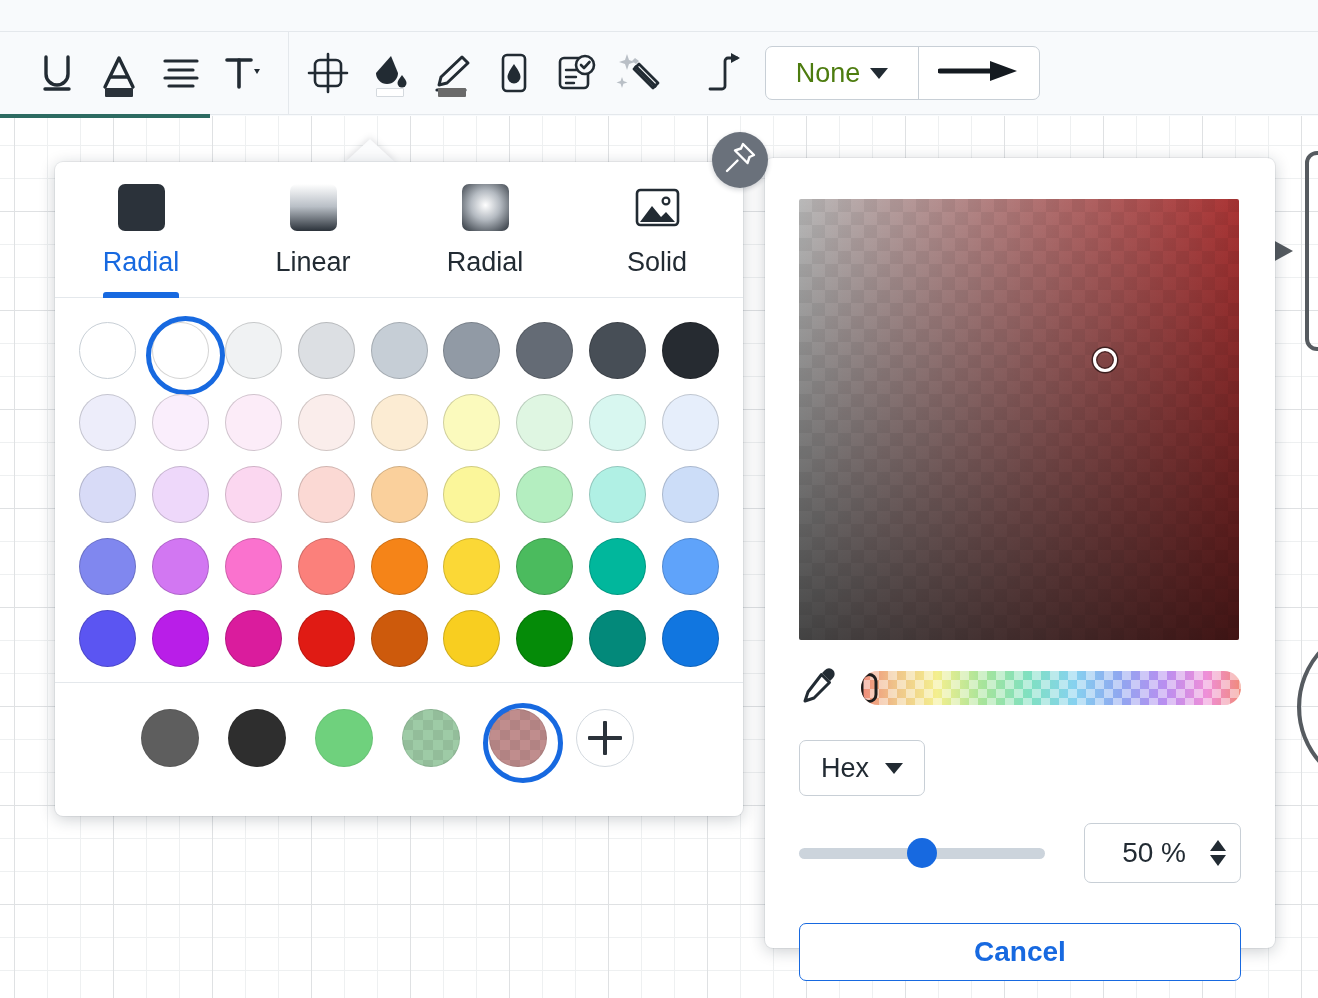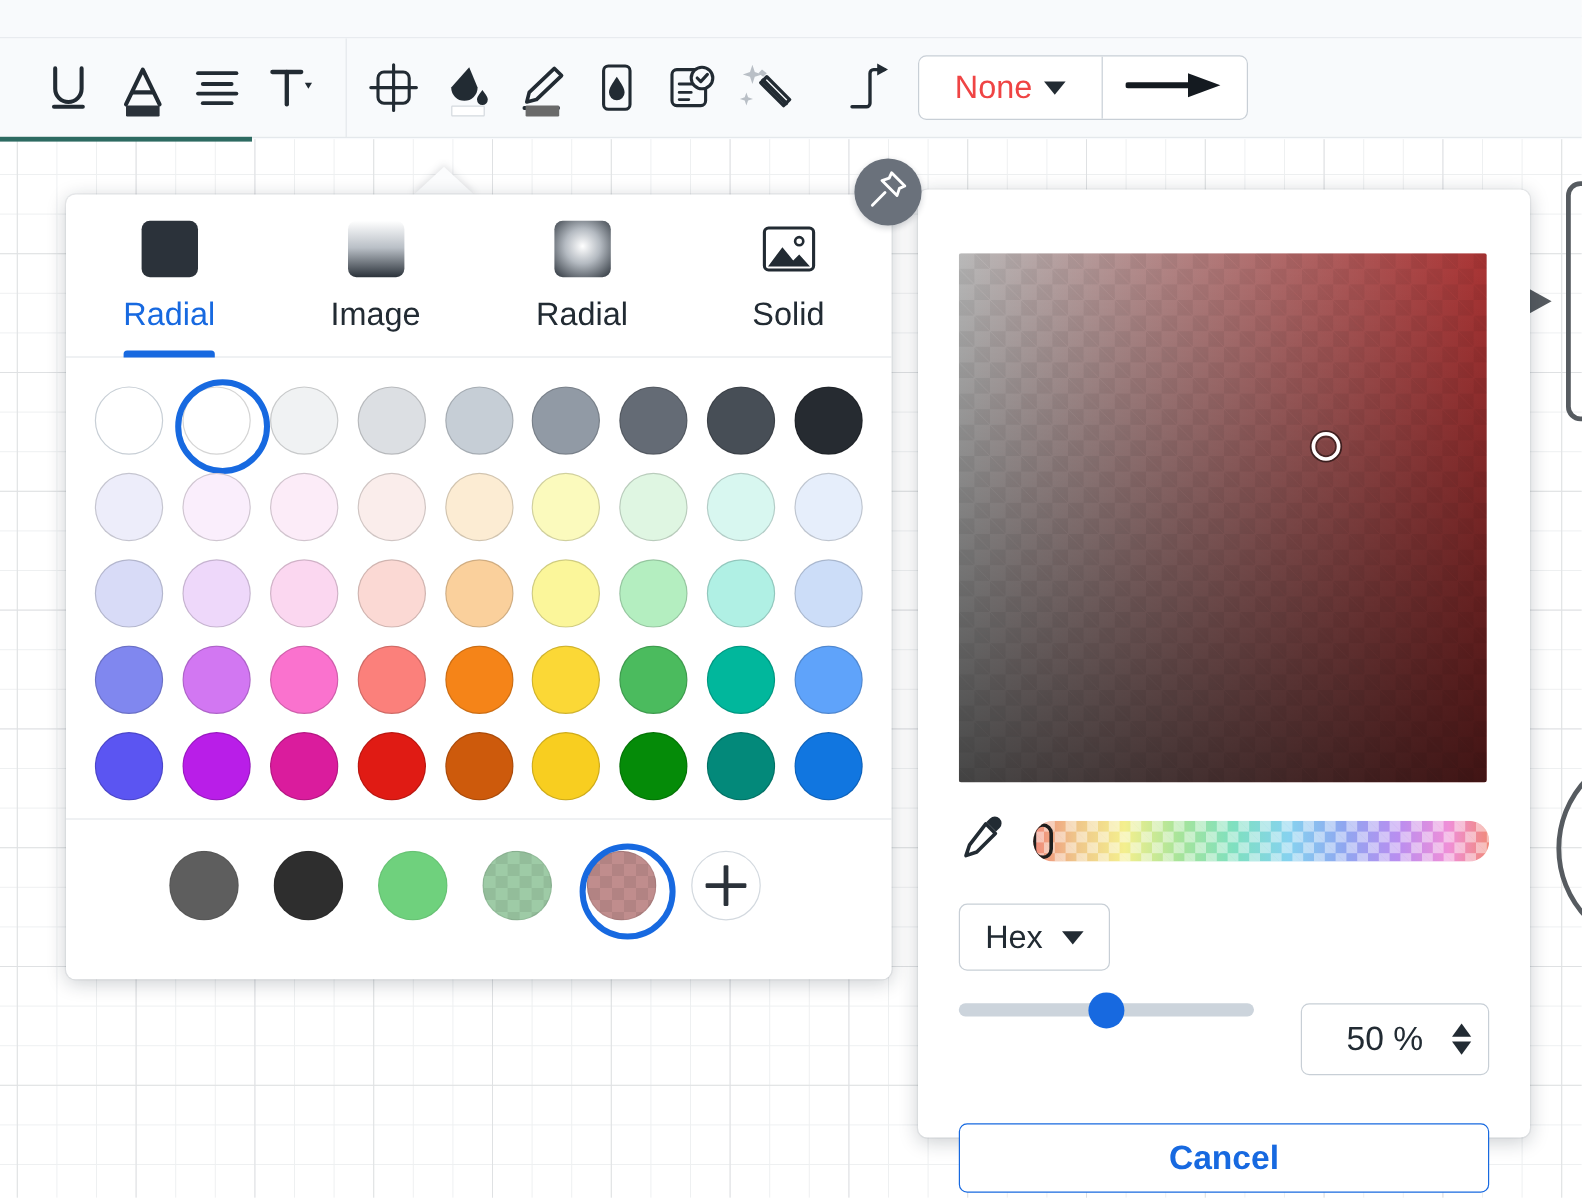--- a/index.html
+++ b/index.html
@@ -98,21 +98,21 @@
   .line-preview { width: 74px; height: 4px; background: #3b444c; border-radius: 2px; }
   .caret-dn {
     width: 0; height: 0; border-left: 9px solid transparent;
     border-right: 9px solid transparent; border-top: 11px solid #222b33;
     margin-left: 10px;
   }
   .px-text { font-size: 27px; color: #222b33; letter-spacing: .5px; }
   .spinner { display: flex; flex-direction: column; gap: 4px; margin-left: 10px; }
   .spin-up { width: 0;height:0;border-left:8px solid transparent;border-right:8px solid transparent;border-bottom:11px solid #222b33; cursor:pointer;}
   .spin-dn { width: 0;height:0;border-left:8px solid transparent;border-right:8px solid transparent;border-top:11px solid #222b33; cursor:pointer;}
-  .none-text { font-size: 27px; color: #ef4444; }
+  .none-text { font-size: 27px; color: #4d7c0f; }
 
   
   #swatch-panel {
     position: absolute; left: 55px; top: 162px;
     width: 688px; height: 654px;
     background: #fff;
     border-radius: 8px;
     box-shadow: 0 3px 16px rgba(20,30,45,.22), 0 0 0 1px rgba(20,30,45,.06);
     z-index: 40;
   }
@@ -205,21 +205,21 @@
     box-shadow: 0 2px 5px rgba(20,30,45,.2);
   }
 
   
   #picker-dialog {
     position: absolute; left: 765px; top: 158px;
     width: 510px; height: 790px;
     background: #fff; border-radius: 8px;
     box-shadow: 0 3px 16px rgba(20,30,45,.22), 0 0 0 1px rgba(20,30,45,.06);
     z-index: 50;
-    padding: 53px 34px;
+    padding: 41px 34px;
   }
   #sv-area {
     position: relative; width: 440px; height: 441px;
     border-radius: 2px; overflow: hidden;
     cursor: crosshair;
   }
   .sv-checker {
     position: absolute; inset: 0;
     background-image:
       linear-gradient(45deg, rgba(0,0,0,.055) 25%, transparent 25%, transparent 75%, rgba(0,0,0,.055) 75%),
@@ -261,21 +261,21 @@
     background: #fff; display: flex; align-items: center; justify-content: center;
     gap: 16px; cursor: pointer;
   }
   .hex-select-label { font-size: 27px; color: #222b33; }
   .hex-input {
     flex: 1; height: 56px; border: 1px solid #c8cfd6; border-radius: 7px;
     background: #fff; font-size: 27px; color: #222b33;
     padding: 0 17px; font-family: "Liberation Sans", sans-serif;
   }
 
-  .alpha-row { display: flex; align-items: flex-start; margin-top: 27px; gap: 36px; }
+  .alpha-row { display: flex; align-items: center; margin-top: 27px; gap: 36px; }
   #alpha-track {
     position: relative; width: 246px; height: 11px; border-radius: 6px;
     background: #ccd4dc; cursor: pointer;
   }
   #alpha-thumb {
     position: absolute; top: 50%; transform: translate(-50%,-50%);
     width: 30px; height: 30px; border-radius: 50%; background: #1769e0;
   }
   .alpha-box {
     width: 157px; height: 60px; border: 1px solid #c8cfd6; border-radius: 7px;
@@ -452,21 +452,21 @@
 <div id="swatch-panel">
 
   <div class="tabs-row">
     <div class="tab active">
       <span class="tab-swatch sw-solid"></span>
       <span class="tab-label">Radial</span>
       <span class="tab-underline"></span>
     </div>
     <div class="tab">
       <span class="tab-swatch sw-linear"></span>
-      <span class="tab-label">Image</span>
+      <span class="tab-label">Linear</span>
     </div>
     <div class="tab">
       <span class="tab-swatch sw-radial"></span>
       <span class="tab-label">Radial</span>
     </div>
     <div class="tab">
       <span class="tab-swatch" style="display:flex;align-items:center;justify-content:center;">
         <svg width="47" height="47" viewBox="0 0 47 47" fill="none">
           <rect x="3" y="6" width="41" height="35" rx="3.5" stroke="#222b33" stroke-width="2.6"></rect>
           <circle cx="32" cy="17" r="3.4" stroke="#222b33" stroke-width="2.2"></circle>

